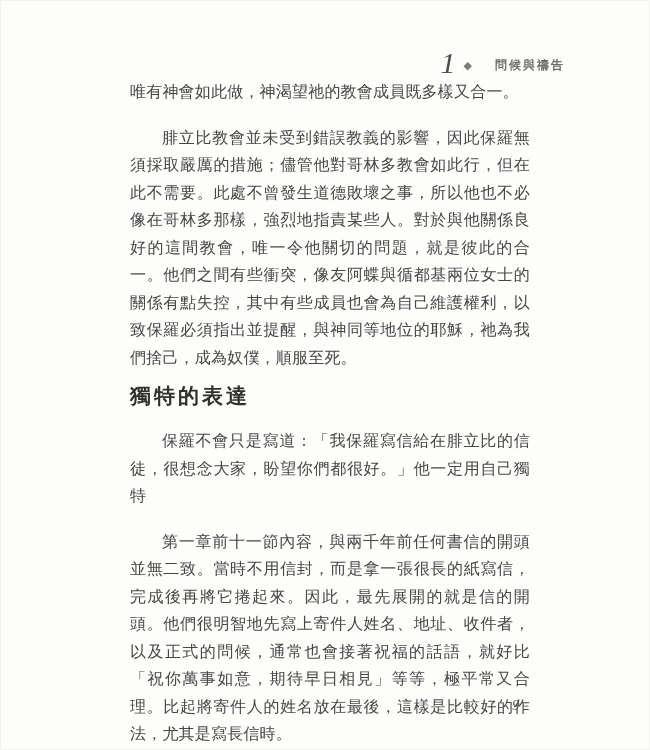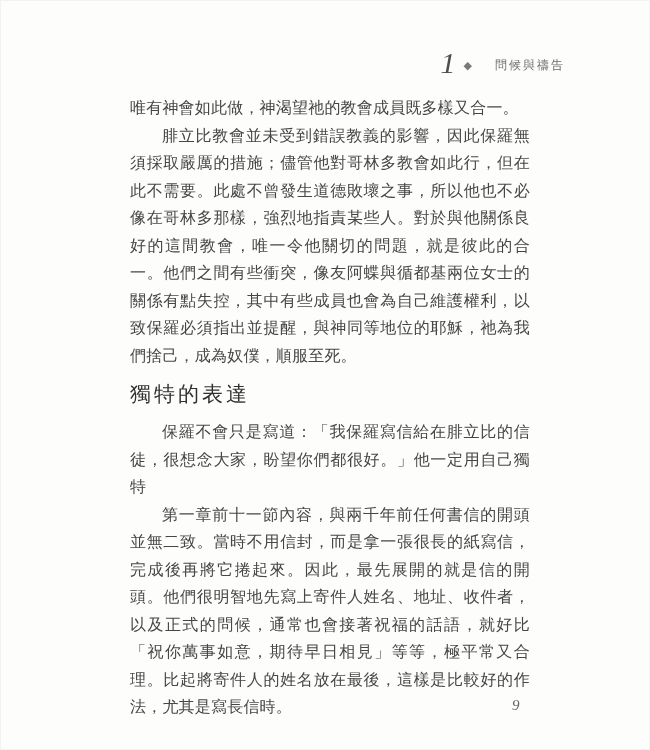--- a/index.html
+++ b/index.html
@@ -36,46 +36,47 @@
     font-size: 11px;
     color: #7a7a78;
     margin: 4px 7px 0 8px;
     font-style: normal;
   }
   .chapter-title {
     font-size: 12px;
     letter-spacing: 2px;
     color: #6d6d6b;
     margin-top: 5px;
-    font-weight: normal;
+    font-weight: bold;
     padding-left: 16px;
   }
 
   
   .text-block {
     position: absolute;
     left: 130px;
-    top: 94px;
+    top: 78px;
     width: 400px;
     color: #474645;
     font-size: 16px;
     line-height: 27.5px;
     text-align: justify;
     text-justify: inter-character;
     letter-spacing: 0.2px;
   }
   .text-block p {
     margin: 0;
   }
   .text-block p.indent {
     text-indent: 2em;
+    margin-top: 18px;
   }
   .section-heading {
     font-size: 21px;
-    font-weight: normal;
+    font-weight: bold;
     color: #30302e;
     letter-spacing: 3px;
     margin: 12px 0 11px 0;
     line-height: 26px;
   }
 
   
   .page-number {
     position: absolute;
     left: 512px;

